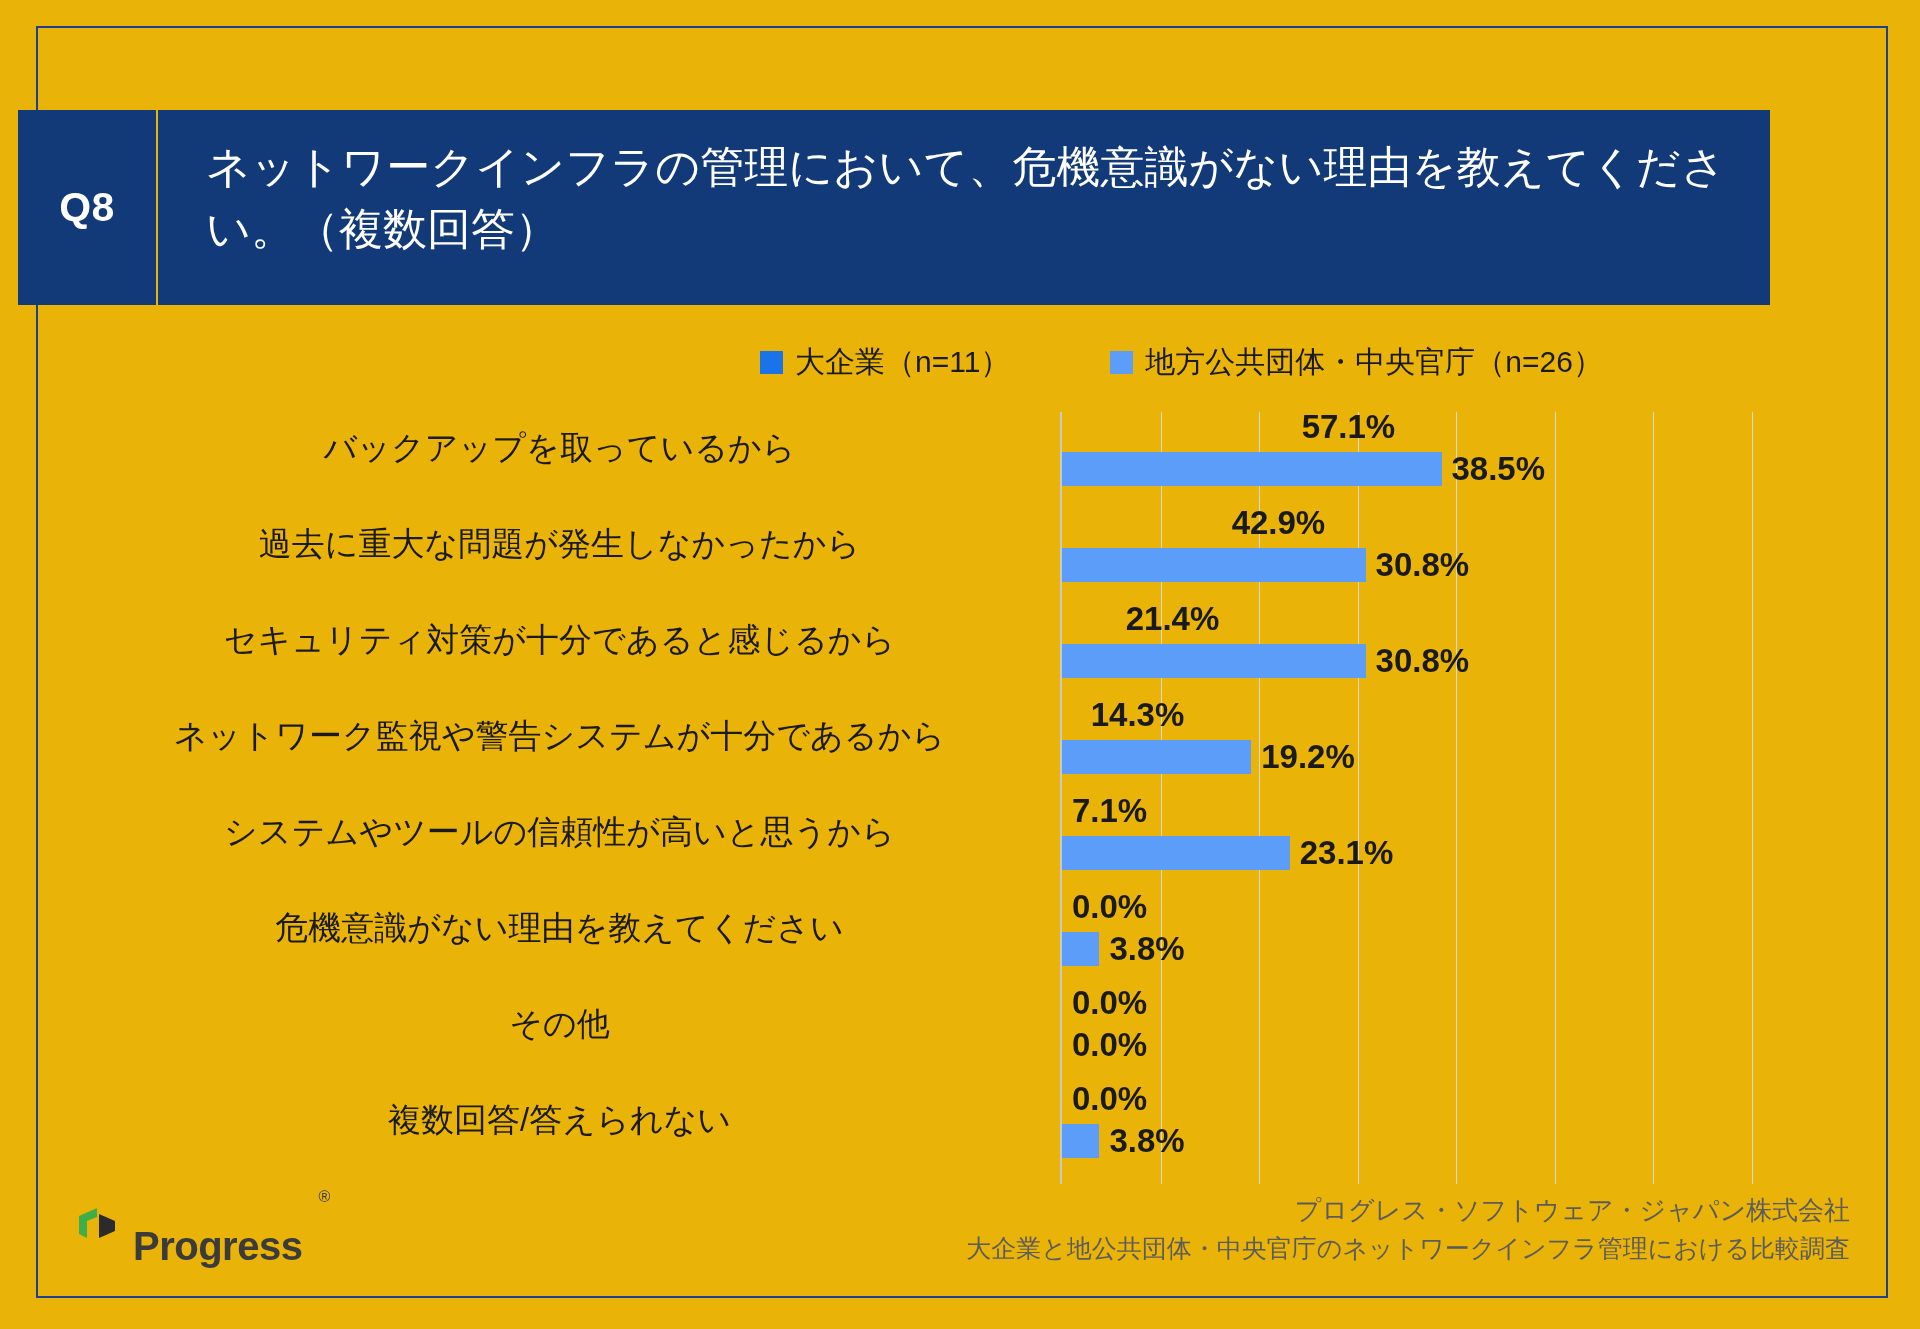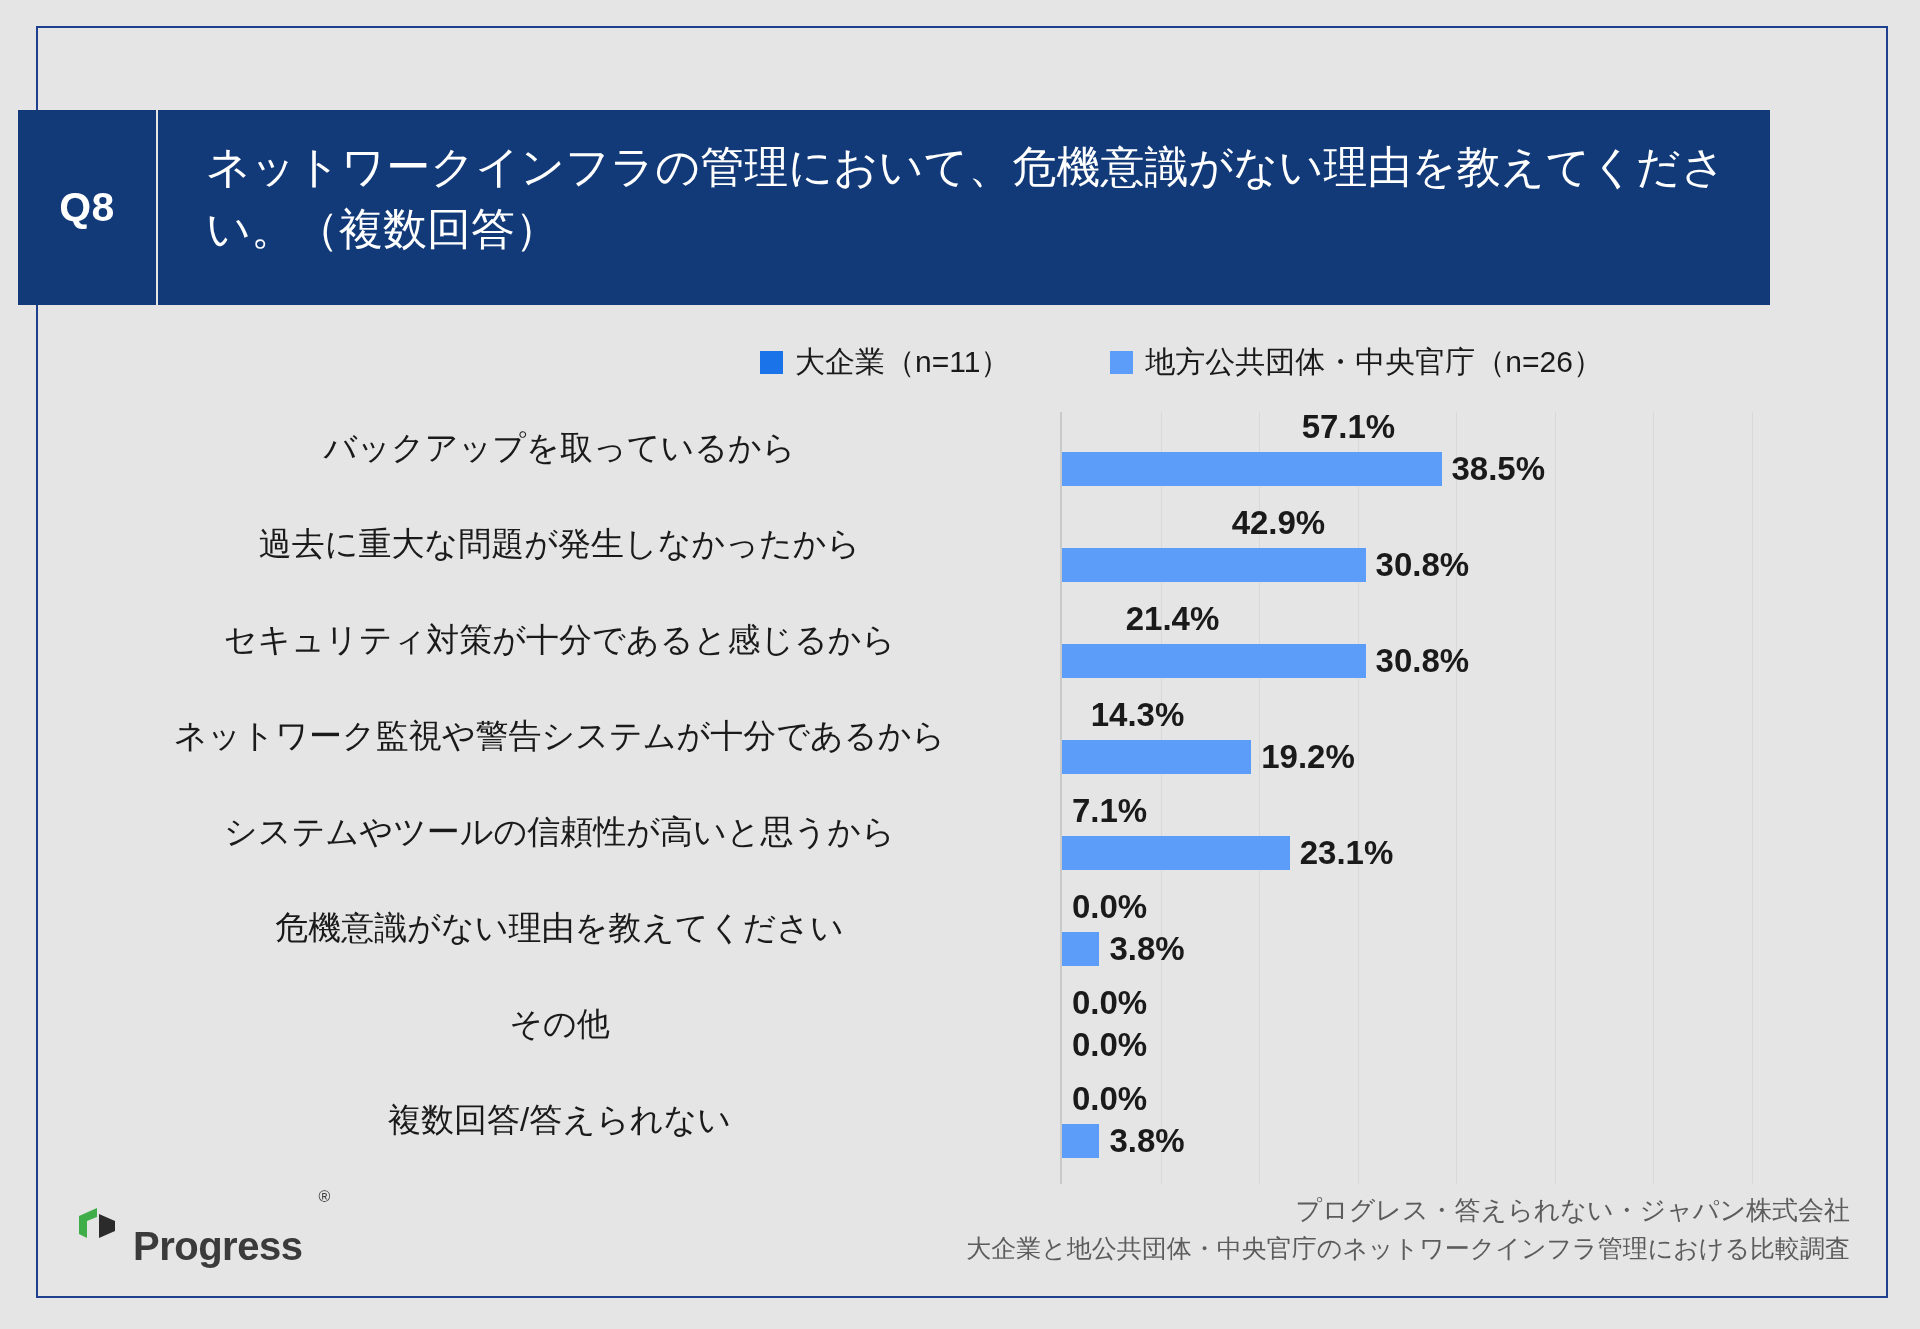--- a/index.html
+++ b/index.html
@@ -13,21 +13,21 @@
     font-family: "Liberation Sans", sans-serif;
     color: #1a1a1a;
     overflow: hidden;
   }
 
   .slide {
     position: absolute;
     left: 0; top: 0;
     width: 1920px;
     height: 1329px;
-    background: #e5e5e5;
+    background: #eab308;
   }
 
   
   .frame {
     position: absolute;
     left: 36px;
     top: 26px;
     width: 1852px;
     height: 1272px;
     border: 2px solid #1f3f8f;
@@ -349,16 +349,16 @@
       <svg viewBox="0 0 44 44" width="44" height="44" aria-hidden="true">
         <path d="M4 30 L4 12 L22 4 L22 13 L12 17 L12 34 Z" fill="#3fae49"></path>
         <path d="M24 10 L40 17 L40 27 L24 34 Z" fill="#2b2b2b"></path>
       </svg>
     </span>
     <span class="logo-word">Progress</span>
     <span class="logo-reg">®</span>
   </div>
 
   <div class="footer-text">
-    <div>プログレス・答えられない・ジャパン株式会社</div>
+    <div>プログレス・ソフトウェア・ジャパン株式会社</div>
     <div class="line2">大企業と地公共団体・中央官庁のネットワークインフラ管理における比較調査</div>
   </div>
 </div>
 
 </body></html>

